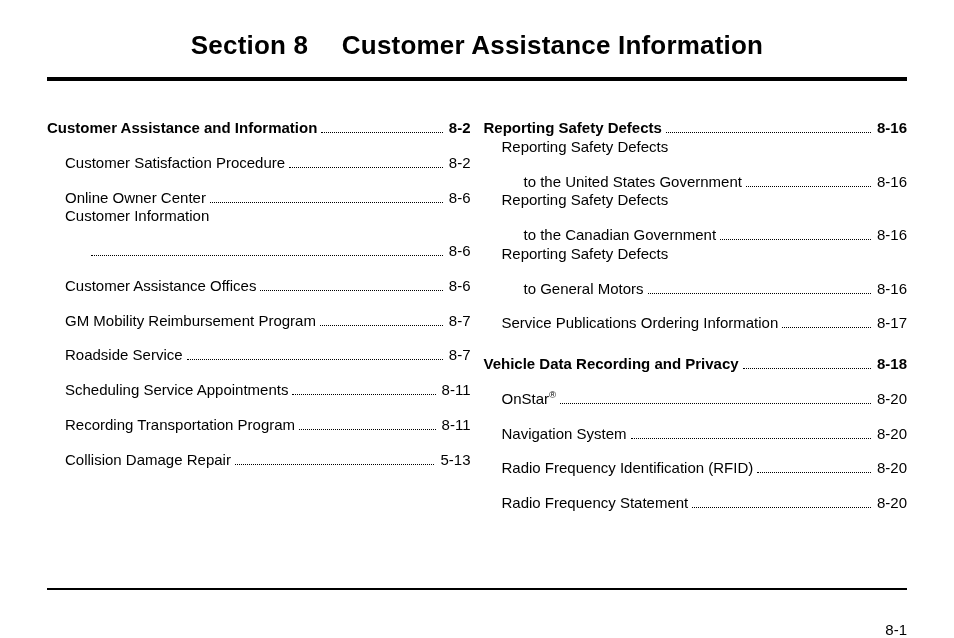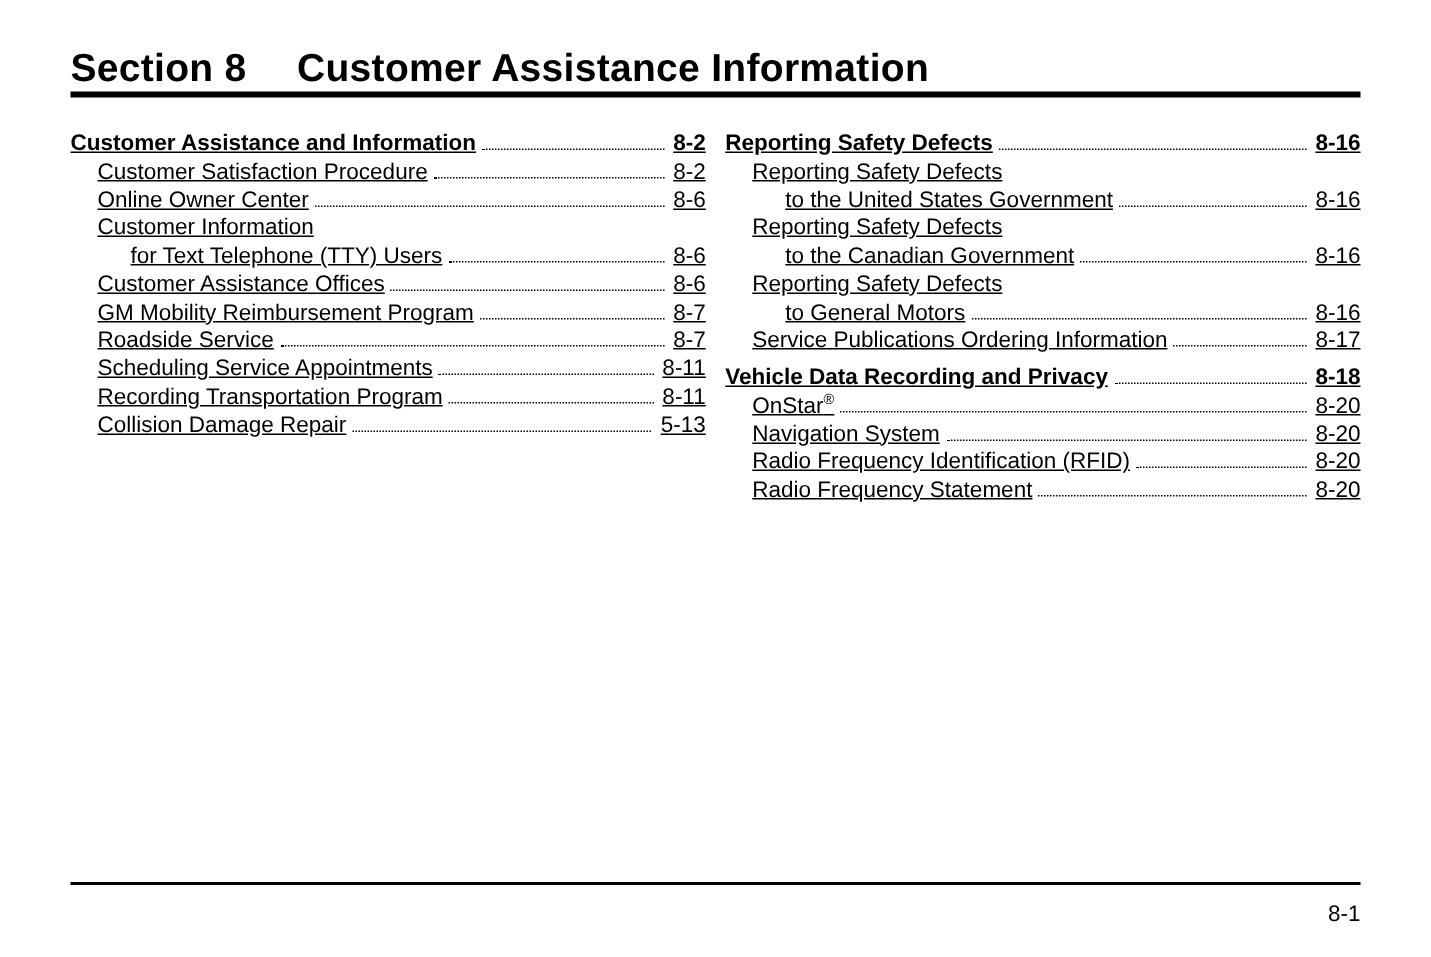--- a/index.html
+++ b/index.html
@@ -9,49 +9,48 @@
     height: 638px;
     background: #fff;
     font-family: Arial, Helvetica, sans-serif;
     color: #000;
     position: relative;
   }
   .page {
     padding: 30px 47px 0 47px;
   }
   .title {
-    text-align: left;
+    text-align: center;
     font-size: 26px;
     font-weight: bold;
-    margin: 0 0 0 0;
+    margin: 0 0 16px 0;
     letter-spacing: 0.2px;
   }
   .hr-thick {
     border: none;
     border-top: 4px solid #000;
     margin: 0 0 22px 0;
   }
   .hr-footer {
     position: absolute;
     left: 47px;
     right: 47px;
     bottom: 40px;
     border: none;
     border-top: 2px solid #000;
   }
   .page-num {
     position: absolute;
     right: 47px;
-    bottom: 20px;
+    bottom: 0;
     font-size: 15px;
   }
   .columns {
     display: flex;
     gap: 13px;
-    text-decoration: underline;
   }
   .col {
     flex: 1;
     font-size: 15px;
     line-height: 1.25;
   }
   .toc-row {
     display: flex;
     align-items: baseline;
     white-space: nowrap;
@@ -60,20 +59,21 @@
     white-space: normal;
   }
   .toc-row .dots {
     flex: 1;
     border-bottom: 1.4px dotted #000;
     margin: 0 4px 3px 4px;
     min-width: 8px;
   }
   .toc-row .pg {
     padding-left: 2px;
+    margin-top: 16px;
   }
   .indent-0 { padding-left: 0; }
   .indent-1 { padding-left: 18px; }
   .indent-2 { padding-left: 40px; }
   .bold { font-weight: bold; }
   .sup {
     font-size: 0.65em;
     vertical-align: super;
     line-height: 0;
   }
@@ -98,21 +98,20 @@
         </div>
         <div class="toc-row indent-1">
           <span class="label">Online Owner Center</span>
           <span class="dots"></span>
           <span class="pg">8-6</span>
         </div>
         <div class="toc-row indent-1">
           <span class="label">Customer Information</span>
         </div>
         <div class="toc-row indent-2">
-          <span class="label">for Text Telephone (TTY) Users</span>
           <span class="dots"></span>
           <span class="pg">8-6</span>
         </div>
         <div class="toc-row indent-1">
           <span class="label">Customer Assistance Offices</span>
           <span class="dots"></span>
           <span class="pg">8-6</span>
         </div>
         <div class="toc-row indent-1">
           <span class="label">GM Mobility Reimbursement Program</span>

